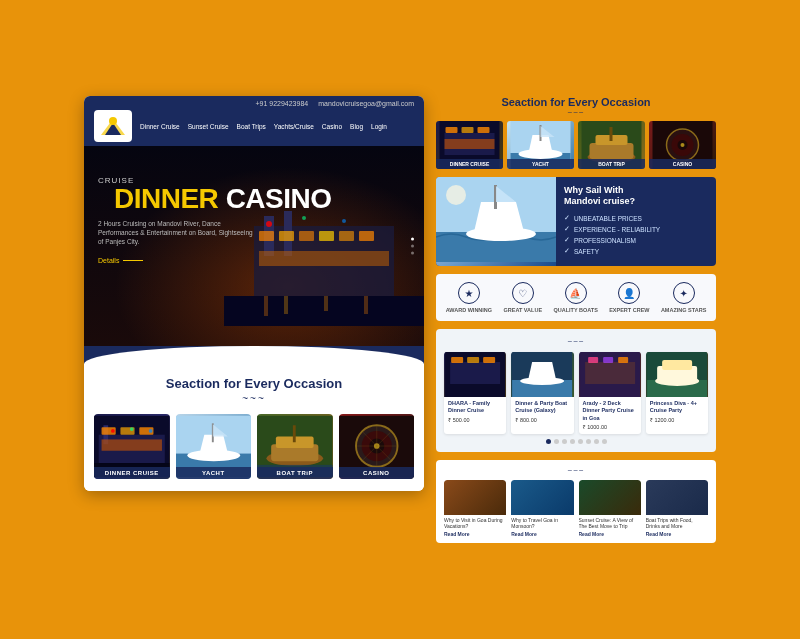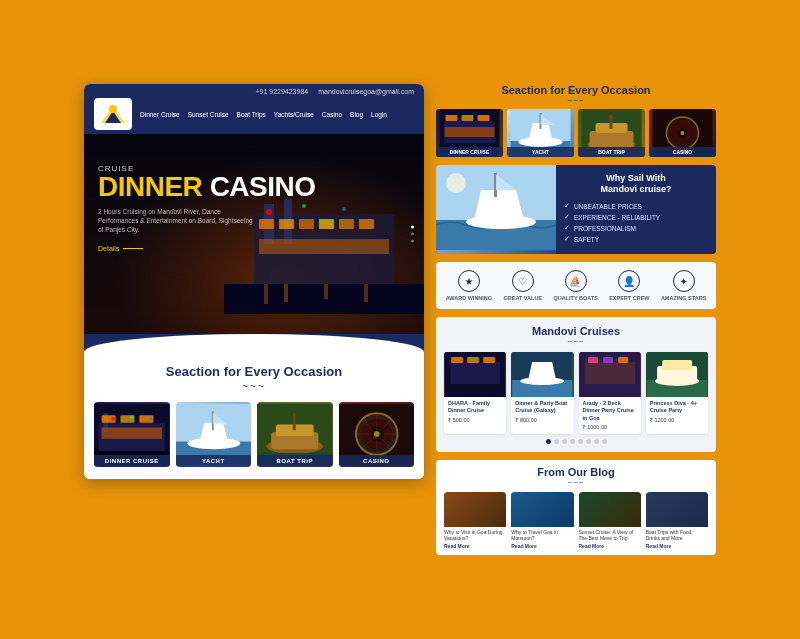--- a/index.html
+++ b/index.html
@@ -106,21 +106,21 @@
       color: #ccc;
       font-size: 8px;
       letter-spacing: 1px;
     }
     .hero-title {
       font-size: 28px;
       font-weight: 900;
       line-height: 1;
       letter-spacing: -0.5px;
     }
-    .hero-title .yellow { color: #f5c800; }
+    .hero-title .yellow { color: #f5c800; margin-left: 16px; }
     .hero-title .white { color: #fff; }
     .hero-desc {
       color: #bbb;
       font-size: 6.5px;
       margin-top: 6px;
       max-width: 160px;
       line-height: 1.4;
     }
     .hero-btn {
       display: flex;
@@ -305,21 +305,20 @@
     .why-sail-img {
       width: 120px;
       flex-shrink: 0;
       background: linear-gradient(135deg, #c8d8e8 0%, #6a9ac8 50%, #1a4a8a 100%);
       position: relative;
       overflow: hidden;
     }
     .why-sail-content {
       padding: 8px;
       flex: 1;
-      text-align: center;
     }
     .why-title {
       color: #fff;
       font-size: 9px;
       font-weight: 700;
       line-height: 1.2;
     }
     .why-list {
       margin-top: 6px;
       list-style: none;
@@ -768,21 +767,20 @@
         <div class="badge-icon-circle">👤</div>
         <div class="badge-label">EXPERT CREW</div>
       </div>
       <div class="badge-item">
         <div class="badge-icon-circle">✦</div>
         <div class="badge-label">AMAZING STARS</div>
       </div>
     </div>
 
     <div class="cruises-section">
-      <div class="cruises-title">Mandovi Cruises</div>
       <div class="cruises-wave">~~~</div>
       <div class="cruises-grid">
         <div class="cruise-card">
           <div class="cruise-card-img c1">
             <svg width="100%" height="45" viewBox="0 0 60 45">
                 <rect width="60" height="45" fill="#0a0a2a"></rect>
                 <rect x="5" y="10" width="50" height="22" fill="#1a1a4a"></rect>
                 <rect x="6" y="5" width="12" height="6" fill="#ff8800" opacity="0.8" rx="1"></rect>
                 <rect x="22" y="5" width="12" height="6" fill="#ffaa00" opacity="0.7" rx="1"></rect>
                 <rect x="38" y="5" width="12" height="6" fill="#ff8800" opacity="0.8" rx="1"></rect>
@@ -844,21 +842,20 @@
         <div class="c-dot"></div>
         <div class="c-dot"></div>
         <div class="c-dot"></div>
         <div class="c-dot"></div>
         <div class="c-dot"></div>
         <div class="c-dot"></div>
       </div>
     </div>
 
     <div class="blog-section">
-      <div class="blog-title">From Our Blog</div>
       <div class="blog-wave">~~~</div>
       <div class="blog-grid">
         <div class="blog-card">
           <div class="blog-img b1"></div>
           <div class="blog-text">Why to Visit in Goa During Vacations?</div>
           <div class="blog-read">Read More</div>
         </div>
         <div class="blog-card">
           <div class="blog-img b2"></div>
           <div class="blog-text">Why to Travel Goa in Monsoon?</div>

